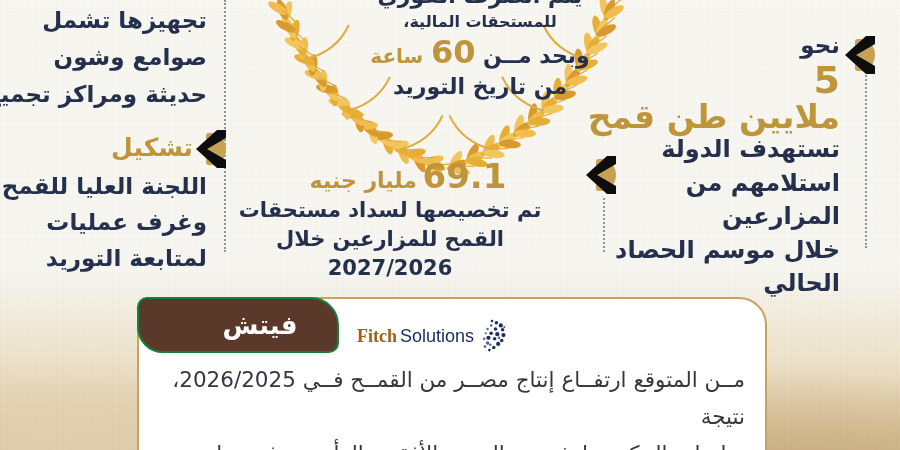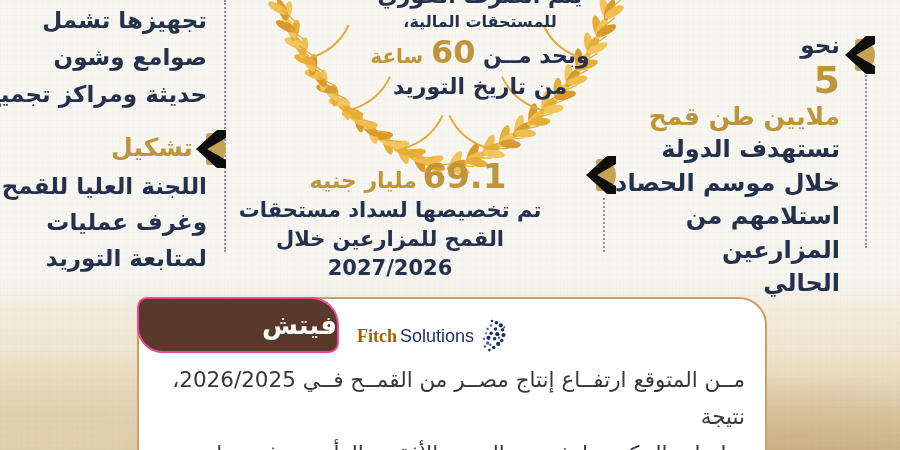--- a/index.html
+++ b/index.html
@@ -26,42 +26,42 @@
     clip-path:polygon(100% 0%,70% 0%,0% 50%,70% 100%,100% 100%,100% 79%,37% 50%,100% 21%);}
   
   .left-col{position:absolute;top:2px;right:693px;width:230px;text-align:right;
             font-size:23px;line-height:37px;font-weight:bold;}
   .left-col2{position:absolute;top:128px;right:693px;width:230px;text-align:right;
             font-size:23px;line-height:36px;font-weight:bold;}
   .left-col2 .heading{font-size:25px;line-height:40px;padding-left:4px;padding-right:14px;}
   .right-col{position:absolute;top:30px;right:60px;width:260px;text-align:right;font-weight:bold;}
   .right-col .intro{font-size:23px;line-height:30px;}
   .right-col .big-number{font-size:38px;line-height:40px;}
-  .right-col .number-label{font-size:25px;line-height:33px;}
+  .right-col .number-label{font-size:33px;line-height:33px;}
   .right-col .body-line{font-size:24px;line-height:33.5px;}
   
   .wreath-text{position:absolute;top:8px;left:330px;width:300px;text-align:center;font-weight:bold;}
   .wreath-text .l1{font-size:16px;line-height:28px;}
   .wreath-text .l2{font-size:22px;line-height:32px;}
   .wreath-text .l2 .num{font-size:32px;}
   .wreath-text .l2 .unit{font-size:20px;}
   .wreath-text .l3{font-size:22px;line-height:30px;}
   .crop-top{position:absolute;overflow:hidden;pointer-events:none;}
   .crop-top span{display:block;font-weight:bold;white-space:nowrap;}
   
   .amount-block{position:absolute;top:156px;right:322px;width:340px;text-align:center;font-weight:bold;}
   .amount-block .head .num{font-size:34px;line-height:40px;}
   .amount-block .head .unit{font-size:22px;}
   .amount-block .line{font-size:21px;line-height:29px;margin-left:0;margin-right:36px;}
   
   .card{position:absolute;top:297px;right:133px;width:630px;height:170px;background:#ffffff;
         border:2px solid #c9a262;border-radius:28px 28px 0 0;box-sizing:border-box;}
   .card .tab{position:absolute;top:-2px;left:-2px;width:202px;height:56px;background:#5a392a;
-        border:2px solid #ec4899;border-radius:10px 28px 10px 26px;box-sizing:border-box;
-        display:flex;align-items:center;justify-content:flex-start;padding-left:44px;}
+        border:2px solid #15803d;border-radius:10px 28px 10px 26px;box-sizing:border-box;
+        display:flex;align-items:center;justify-content:center;padding-left:44px;}
   .card .tab .tab-label{color:#ffffff;font-size:26px;font-weight:bold;}
   .fitch-logo{position:absolute;top:17px;left:218px;direction:ltr;display:flex;align-items:center;gap:3px;}
   .fitch-logo .fitch{font-family:"Liberation Serif","DejaVu Serif",serif;font-weight:bold;
         color:#a16207;font-size:18px;}
   .fitch-logo .solutions{font-family:"Liberation Sans","DejaVu Sans",sans-serif;
         color:#1b2a5e;font-size:18px;}
   .card-body{margin-top:62px;padding:0 20px 0 26px;text-align:right;}
   .card-body .bline{font-size:21.5px;line-height:37px;font-weight:normal;color:#39363f;}
   #wreath{position:absolute;top:-4px;left:250px;}
 </style>
@@ -209,22 +209,22 @@
     <div class="dark">اللجنة العليا للقمح</div>
     <div class="dark">وغرف عمليات</div>
     <div class="dark">لمتابعة التوريد</div>
   </div>
 
   <div class="right-col">
     <div class="intro dark">نحو</div>
     <div class="big-number gold">5</div>
     <div class="number-label gold">ملايين طن قمح</div>
     <div class="body-line dark">تستهدف الدولة</div>
+    <div class="body-line dark">استلامهم من المزارعين</div>
     <div class="body-line dark">خلال موسم الحصاد</div>
-    <div class="body-line dark">استلامهم من المزارعين</div>
     <div class="body-line dark">الحالي</div>
   </div>
 
   <div class="amount-block">
     <div class="head">
       <span class="num gold">69.1</span>
       <span class="unit gold">مليار جنيه</span>
     </div>
     <div class="line dark">تم تخصيصها لسداد مستحقات</div>
     <div class="line dark">القمح للمزارعين خلال 2027/2026</div>

